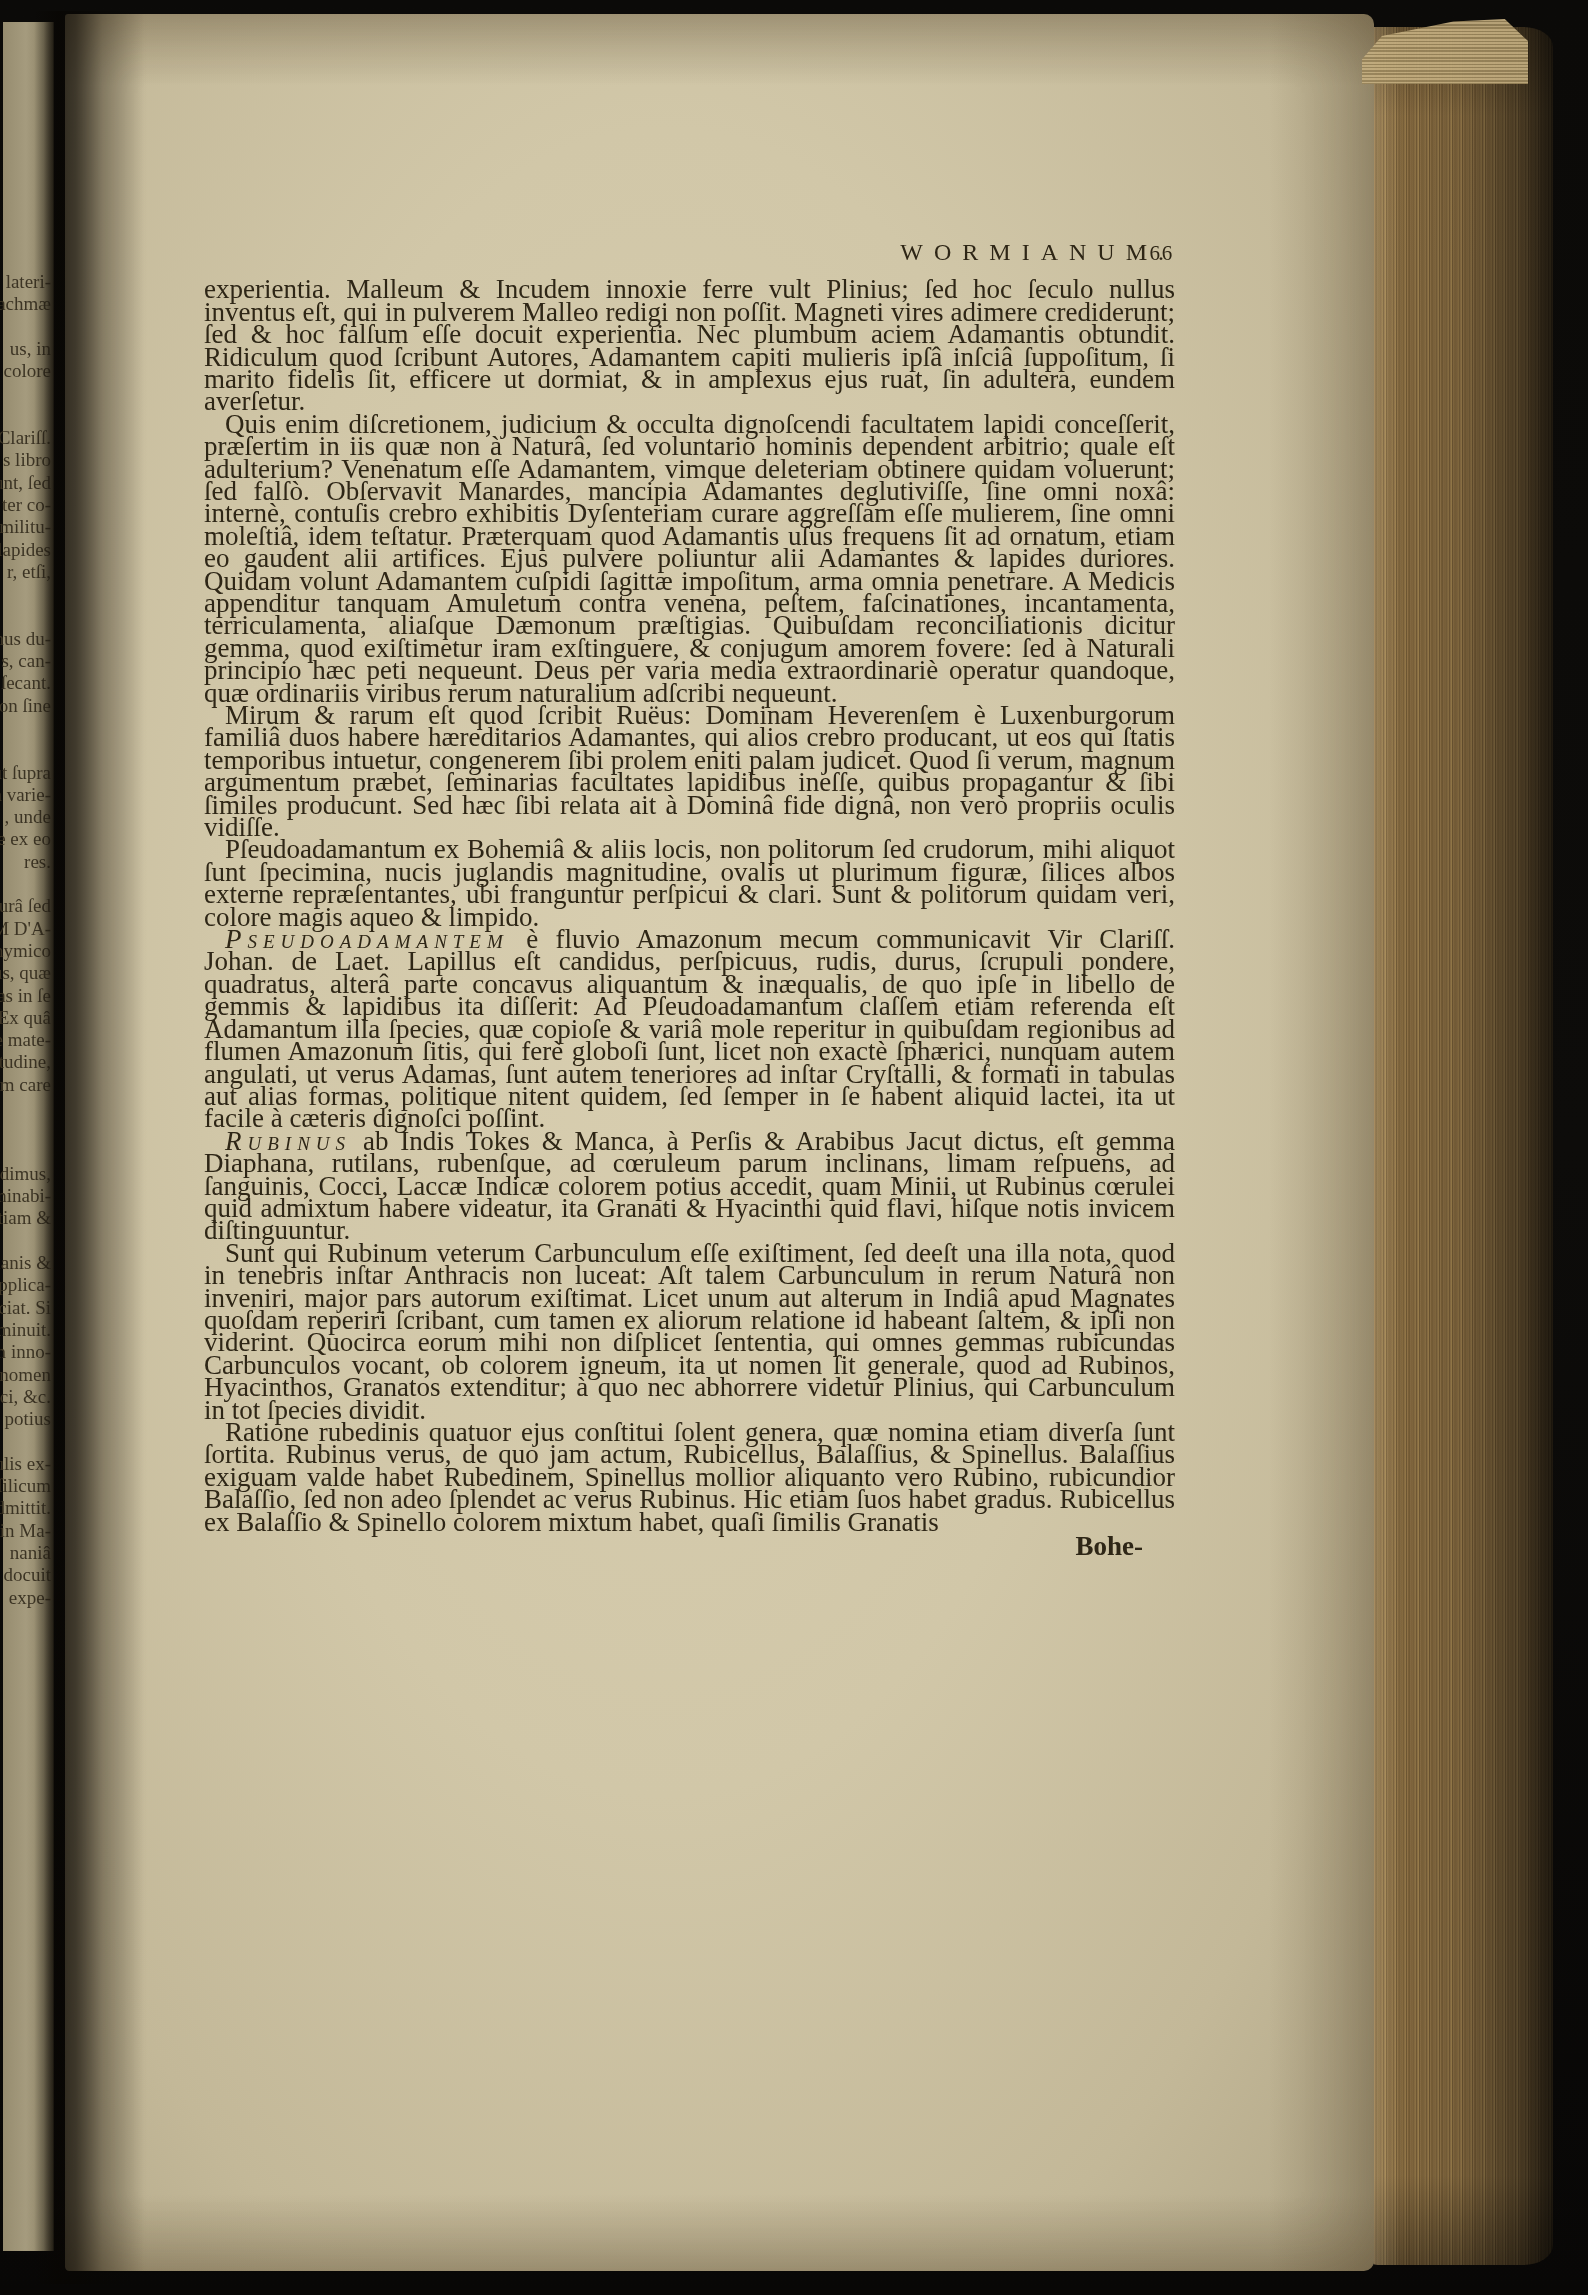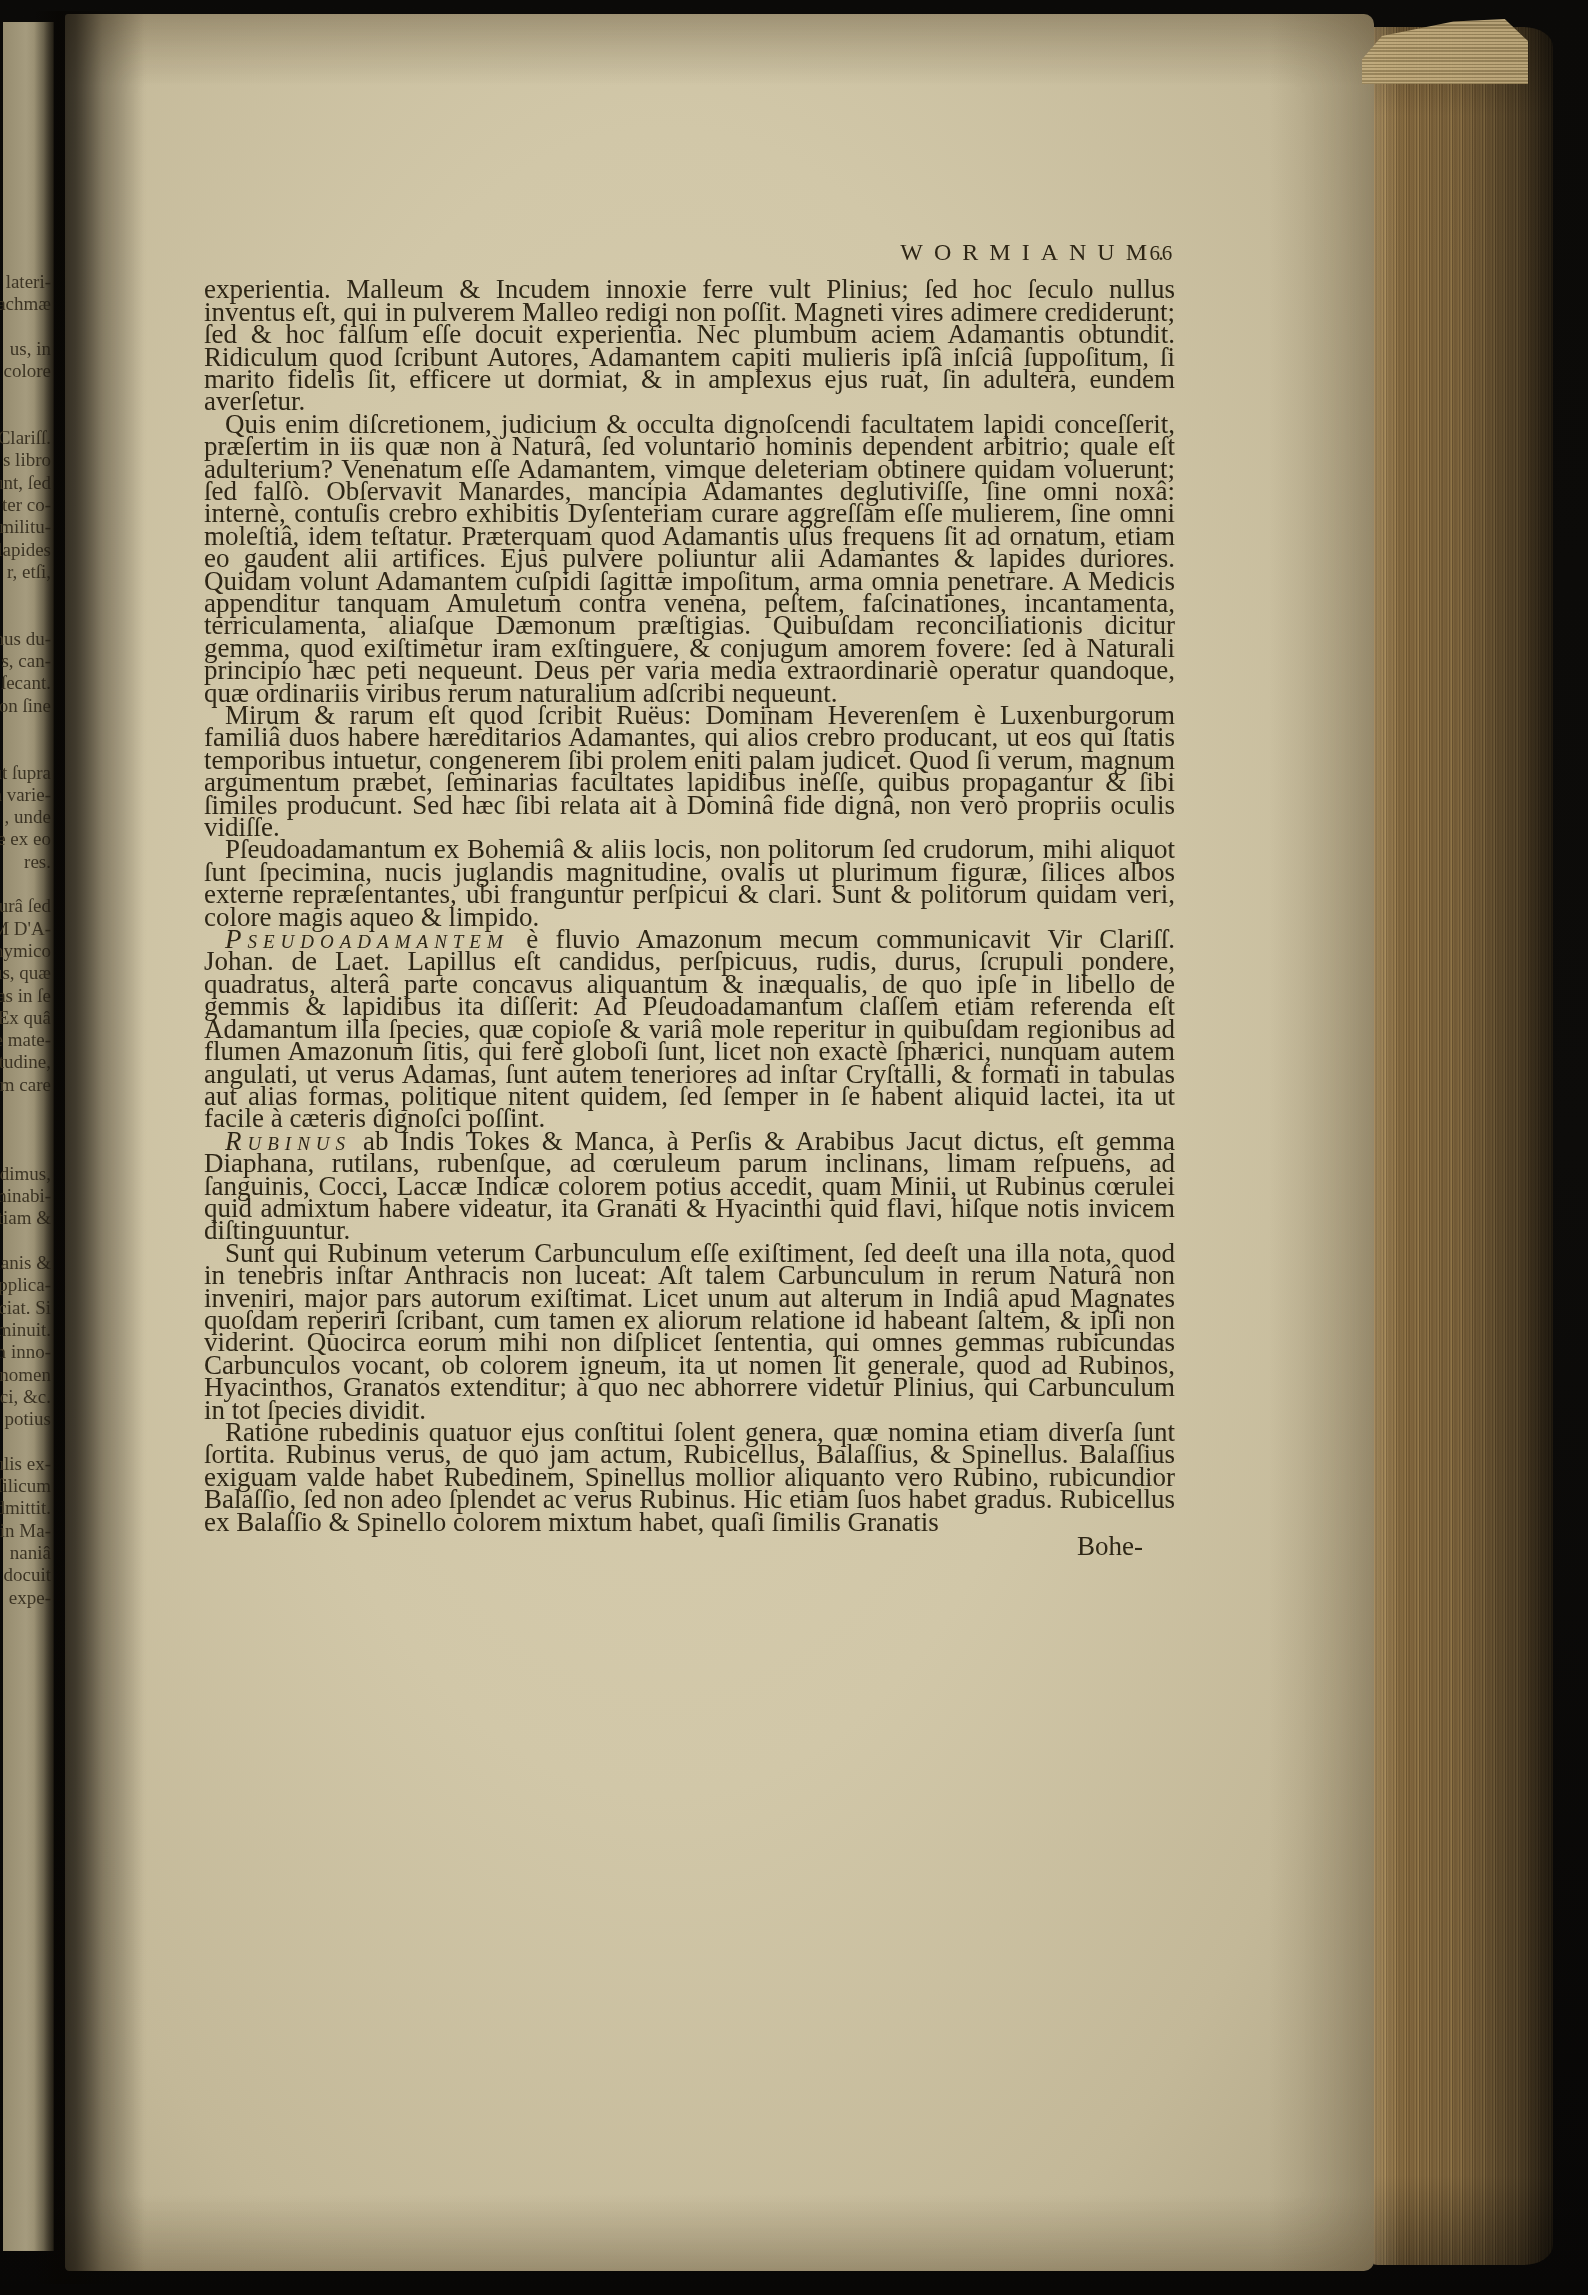--- a/index.html
+++ b/index.html
@@ -43,21 +43,21 @@
   .running-title { font-size:24px; letter-spacing:11px; }
   .page-number { position:absolute; right:1.1px; top:2.2px; font-size:21px; letter-spacing:1.7px; }
   .text-block {
     position:absolute; left:139px; top:264px; width:971px;
     font-size:27px; line-height:22.4px; text-align:justify;
     color:#2e2616; hyphens:none;
   }
   .para { margin:0; text-indent:21px; }
   .para.first { text-indent:0; }
   .lead { font-variant:small-caps; letter-spacing:6px;font-style:italic; }
-  .catchword { text-align:right; padding-right:32px; margin-top:1.7px; }
+  .catchword { text-align:right; padding-right:32px; margin-top:1.7px;font-weight:bold; }
   
   .fore-edge {
     position:absolute; left:1369px; top:26.5px; width:184px; height:2238px; z-index:1;
     border-radius:4.4px 30px 30px 8.8px / 4.4px 20px 20px 8.8px;
     background:
       linear-gradient(90deg, rgba(255,238,198,0.22) 0%, rgba(255,238,198,0) 18%),
       linear-gradient(90deg, rgba(0,0,0,0) 0%, rgba(0,0,0,0.12) 50%, rgba(0,0,0,0.45) 82%, rgba(0,0,0,0.78) 100%),
       linear-gradient(180deg, rgba(0,0,0,0.25) 0%, rgba(0,0,0,0) 4%, rgba(0,0,0,0) 96%, rgba(0,0,0,0.35) 100%),
       repeating-linear-gradient(90deg, #a0834f 0px, #6e5632 1.1px, #93764a 2.2px, #7c6138 3.3px);
   }

